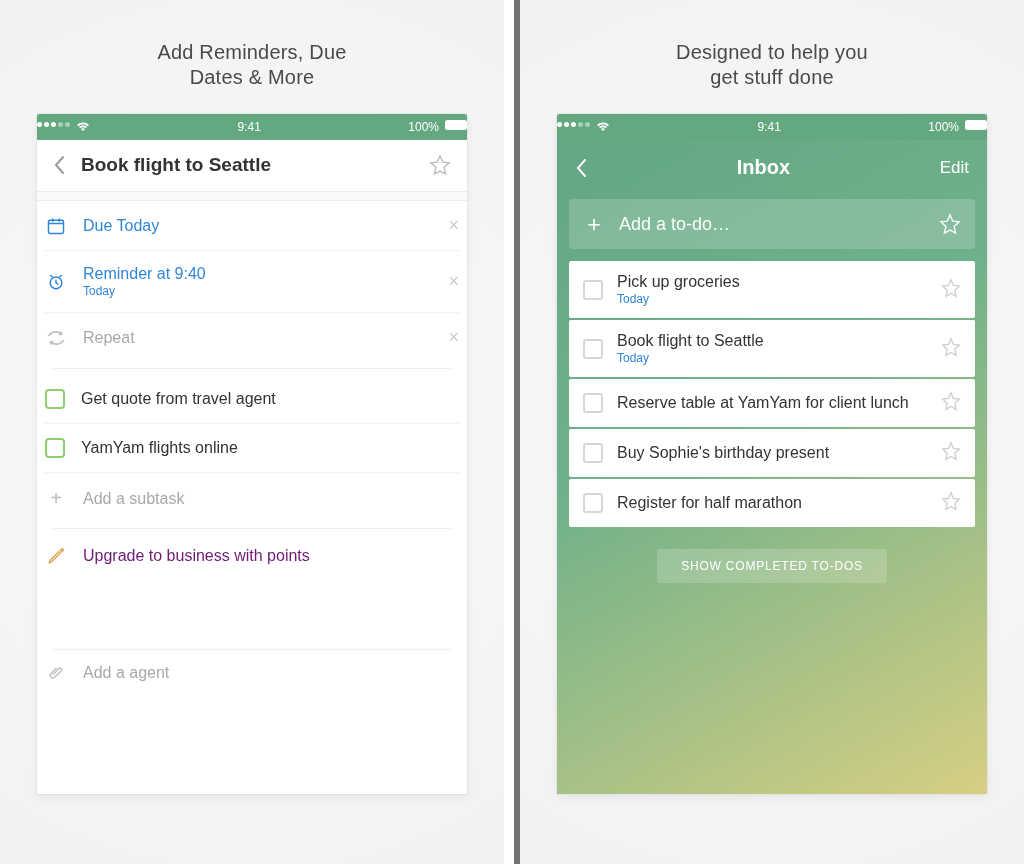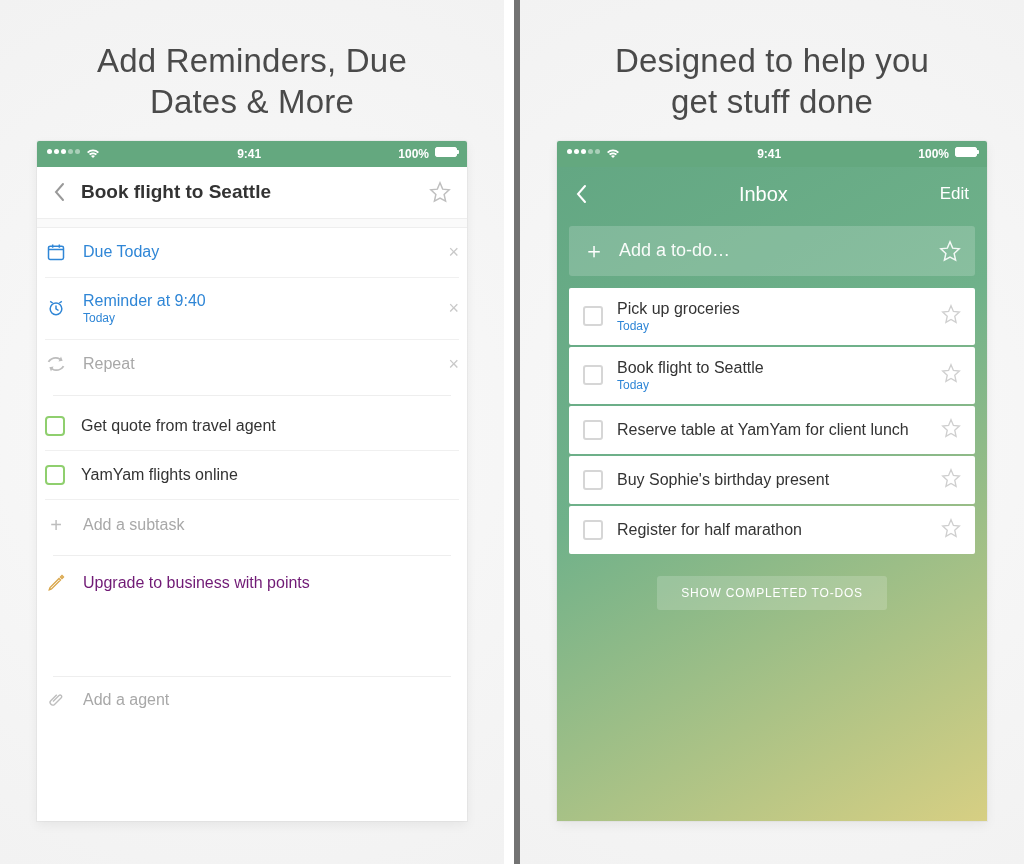--- a/index.html
+++ b/index.html
@@ -30,26 +30,26 @@
   .panel-left{border-right:10px solid #fff;}
   .panel-right{border-left:6px solid #737373;}
   .panel-bg{
     position:absolute;
     inset:0;
     background:
       radial-gradient(circle, #fafafa 0%, #f2f2f2 100%);
     z-index:-1;
   }
   .headline{
-    font-size:33px;
+    font-size:20px;
     font-weight:300;
     color:#4a4a4a;
     text-align:center;
     line-height:1.25;
-    margin-bottom:18px;
+    margin-bottom:24px;
     letter-spacing:0.2px;
   }
   .phone{
     width:430px;
     background:#fff;
     box-shadow:0 0 0 1px rgba(0,0,0,0.03), 0 4px 12px rgba(0,0,0,0.06);
     border-radius:2px 2px 0 0;
     overflow:hidden;
     display:flex;
     flex-direction:column;
@@ -57,22 +57,22 @@
   }
   
   .status-bar{
     height:26px;
     background:#64a87f;
     color:#fff;
     display:flex;
     align-items:center;
     justify-content:space-between;
     font-size:12px;
-    padding:0 10px;
-    font-weight:700;
+    padding:0 0;
+    font-weight:400;
   }
   .status-left,.status-right{display:flex;gap:6px;}
   .dots{display:flex;gap:2px;}
   .dots span{width:5px;height:5px;border-radius:50%;background:#fff;}
   .dots span.dim{background:rgba(255,255,255,0.45);}
   .wifi-icon svg{display:block;}
   .batt{width:22px;height:10px;border:1px solid #fff;border-radius:2px;position:relative;}
   .batt::after{content:"";position:absolute;right:-3px;top:2px;width:2px;height:4px;background:#fff;border-radius:0 1px 1px 0;}
   .batt i{display:block;width:100%;height:100%;background:#fff;}
   
@@ -123,21 +123,21 @@
   
   .inbox-bg{
     flex:1;
     background:linear-gradient(150deg,#63a783 0%,#6fb18a 40%,#d7cf83 100%);
     display:flex;flex-direction:column;
   }
   .inbox-header{
     display:flex;align-items:center;justify-content:space-between;
     padding:16px 18px 20px;color:#fff;
   }
-  .inbox-title{font-size:20px;font-weight:400;}
+  .inbox-title{font-size:20px;font-weight:700;}
   .edit-link{font-size:17px;font-weight:400;}
   .add-todo-bar{
     margin:0 12px;
     background:rgba(255,255,255,0.18);
     border-radius:3px;
     display:flex;align-items:center;gap:14px;
     padding:14px 14px;color:#fff;
   }
   .add-todo-bar .star-outline{color:rgba(255,255,255,0.9);margin-left:auto;}
   .add-todo-text{font-size:18px;color:rgba(255,255,255,0.95);}

